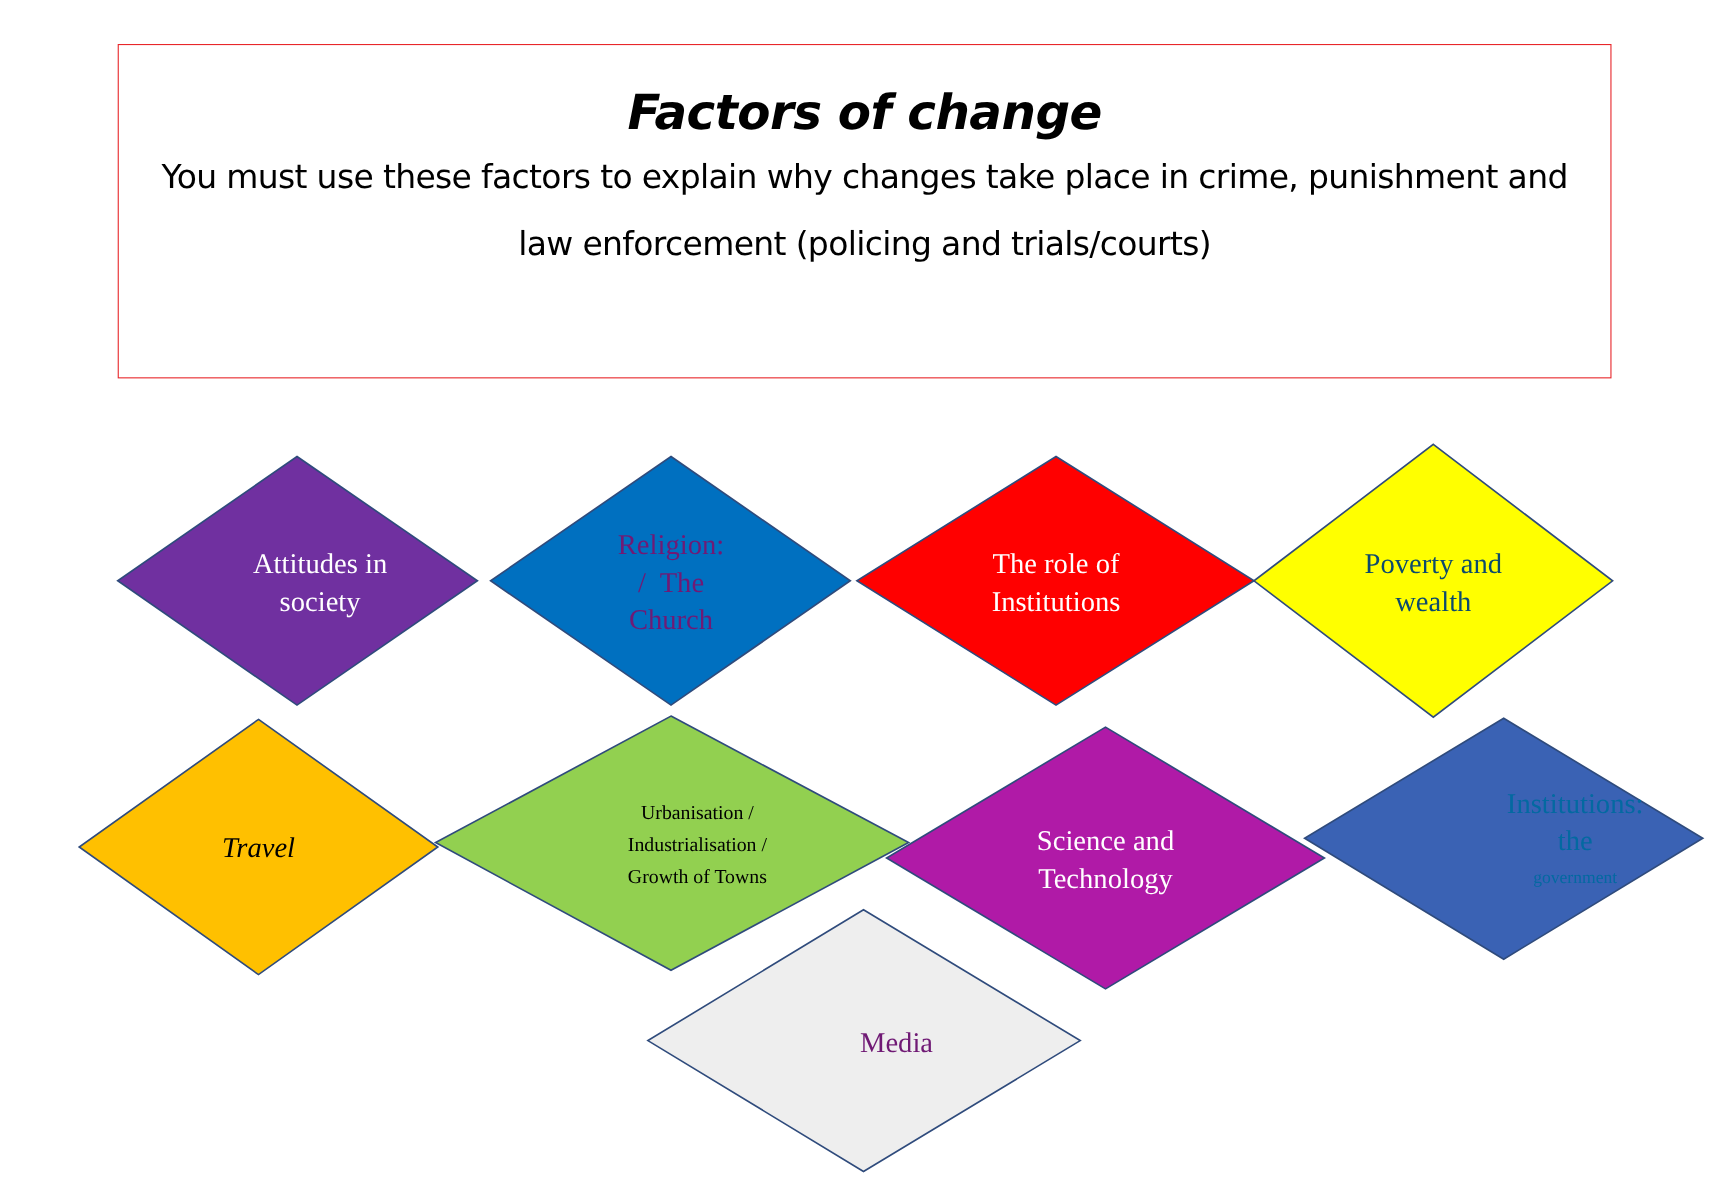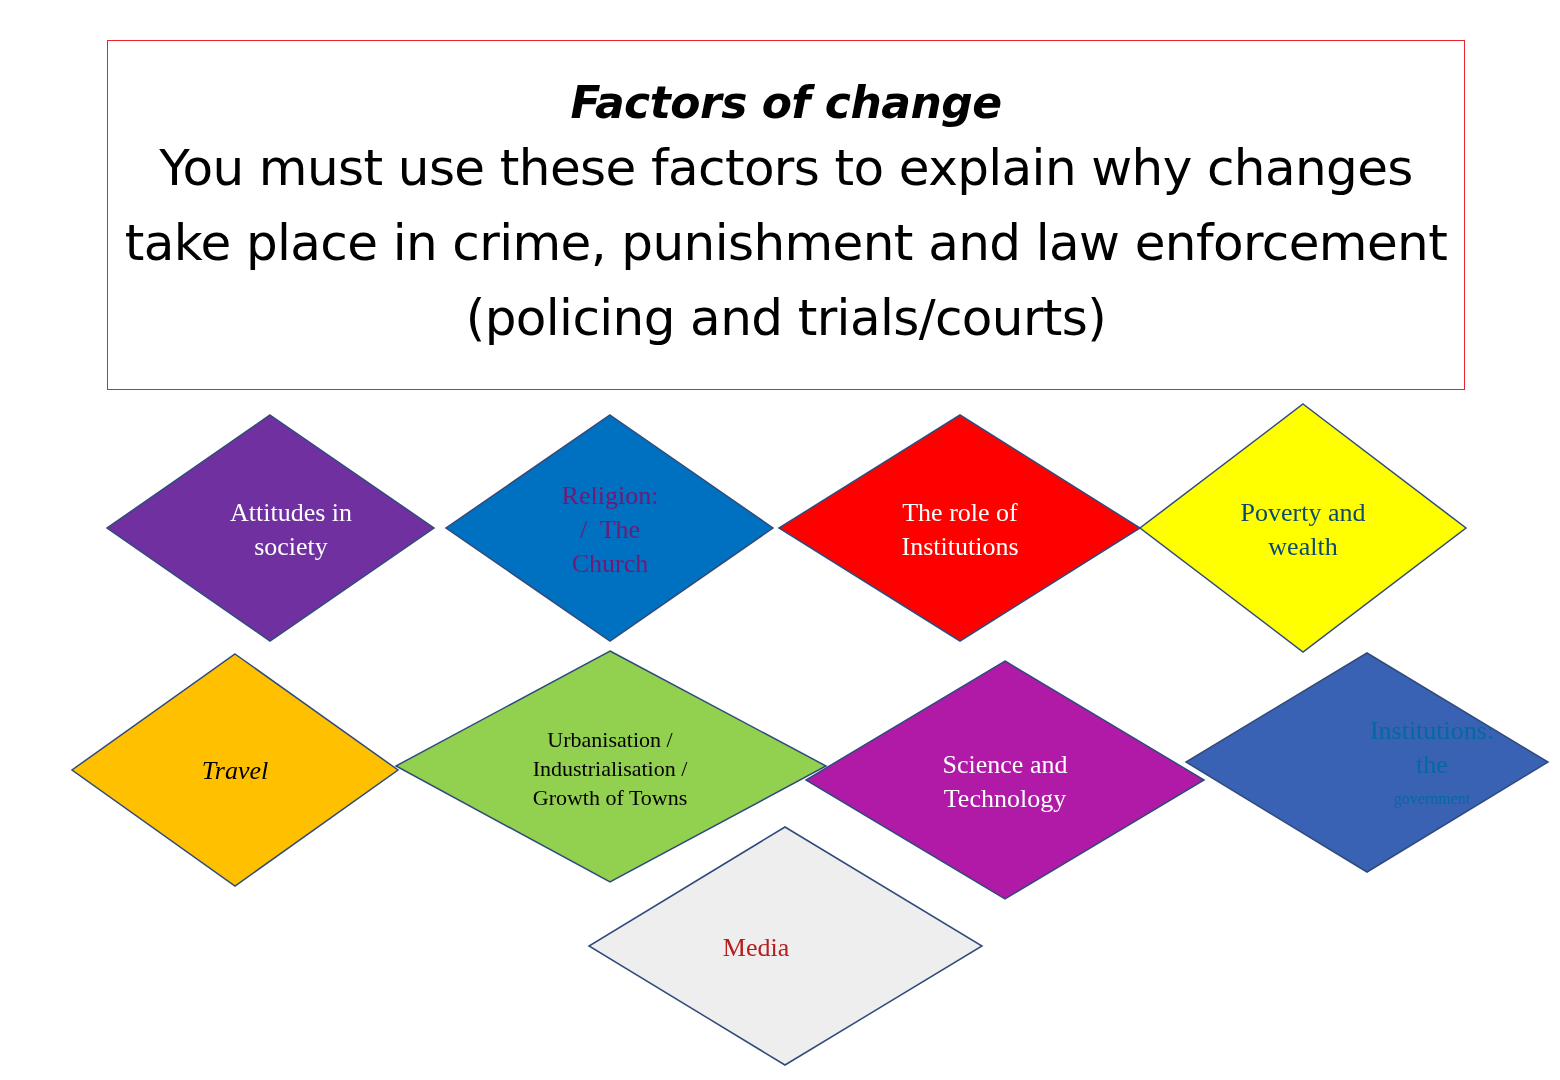--- a/index.html
+++ b/index.html
@@ -1,37 +1,37 @@
 <!DOCTYPE html>
 <html><head>
   <meta charset="utf-8">
   <style>
     html, body { margin: 0; padding: 0; background: #ffffff; }
     body { width: 1560px; height: 1080px; position: relative; overflow: hidden; }
     .title-box {
-      position: absolute; left: 107px; top: 40px; width: 1358px; height: 350px;
+      position: absolute; left: 107px; top: 40px; width: 1358px; height: 304px;
       border: 1.5px solid #e8262a; box-sizing: border-box;
       text-align: center; color: #000;
       font-family: "DejaVu Sans", "Liberation Sans", sans-serif;
     }
     .title-heading {
       display: block; margin-top: 34px; font-size: 44px; font-weight: bold; font-style: italic;
       line-height: 56px; letter-spacing: -0.5px;
     }
     .title-body {
-      display: block; font-size: 50px; line-height: 75px; padding: 0 10px; letter-spacing: -0.6px;
+      display: block; font-size: 30px; line-height: 61px; padding: 0 10px; letter-spacing: -0.6px;
     }
     svg.diagram { position: absolute; left: 0; top: 0; width: 1560px; height: 1080px; }
     .shape-label {
       position: absolute; transform: translate(-50%, -50%);
       text-align: center; font-family: "Liberation Serif", "DejaVu Serif", serif;
       white-space: nowrap; pointer-events: none;
     }
     .lg { font-size: 26px; line-height: 34px; }
-    .md { font-size: 22px; line-height: 29px; }
+    .md { font-size: 18px; line-height: 29px; margin-left: 24px; }
   </style>
 </head>
 <body>
 
 <div class="title-box" style="border-color: rgb(232, 38, 42);">
   <span class="title-heading">Factors of change</span>
   <span class="title-body">You must use these factors to explain why changes take place in crime, punishment and law enforcement (policing and trials/courts)</span>
 </div>
 
 <svg class="diagram" viewBox="0 0 1560 1080">
@@ -73,15 +73,15 @@
 </div>
 <div class="shape-label lg" style="left: 1005px; top: 782px; color: rgb(255, 255, 255);">
   <div>Science and</div>
   <div>Technology</div>
 </div>
 <div class="shape-label lg" style="left: 1432px; top: 765px; color: #0369a1;">
   <div>Institutions:</div>
   <div>the</div>
   <div style="font-size:16px;">government</div>
 </div>
-<div class="shape-label lg" style="left: 756px; top: 948px; color: #b91c1c; font-family: Liberation Serif, serif;">
+<div class="shape-label lg" style="left: 815px; top: 948px; color: #701a75; font-family: Liberation Serif, serif;">
   <div>Media</div>
 </div>
 
 </body></html>

